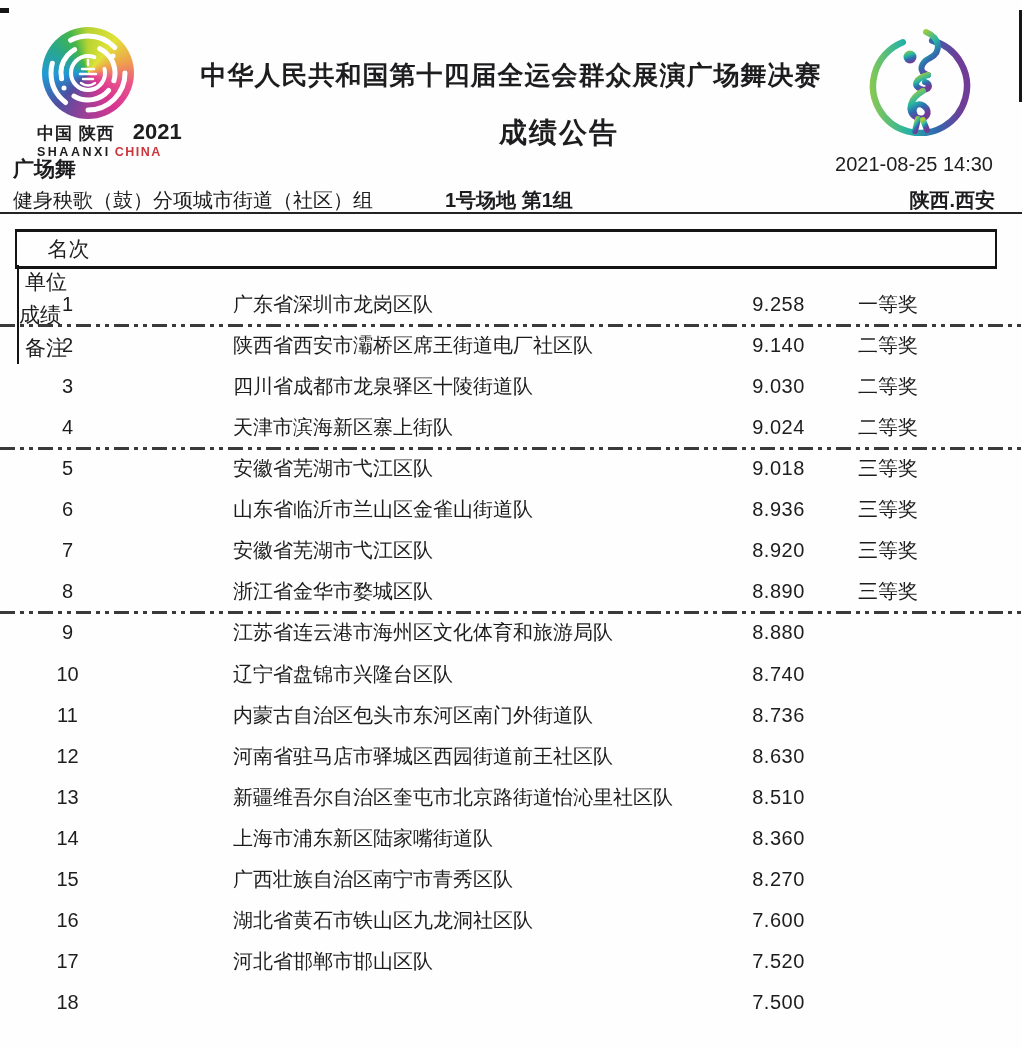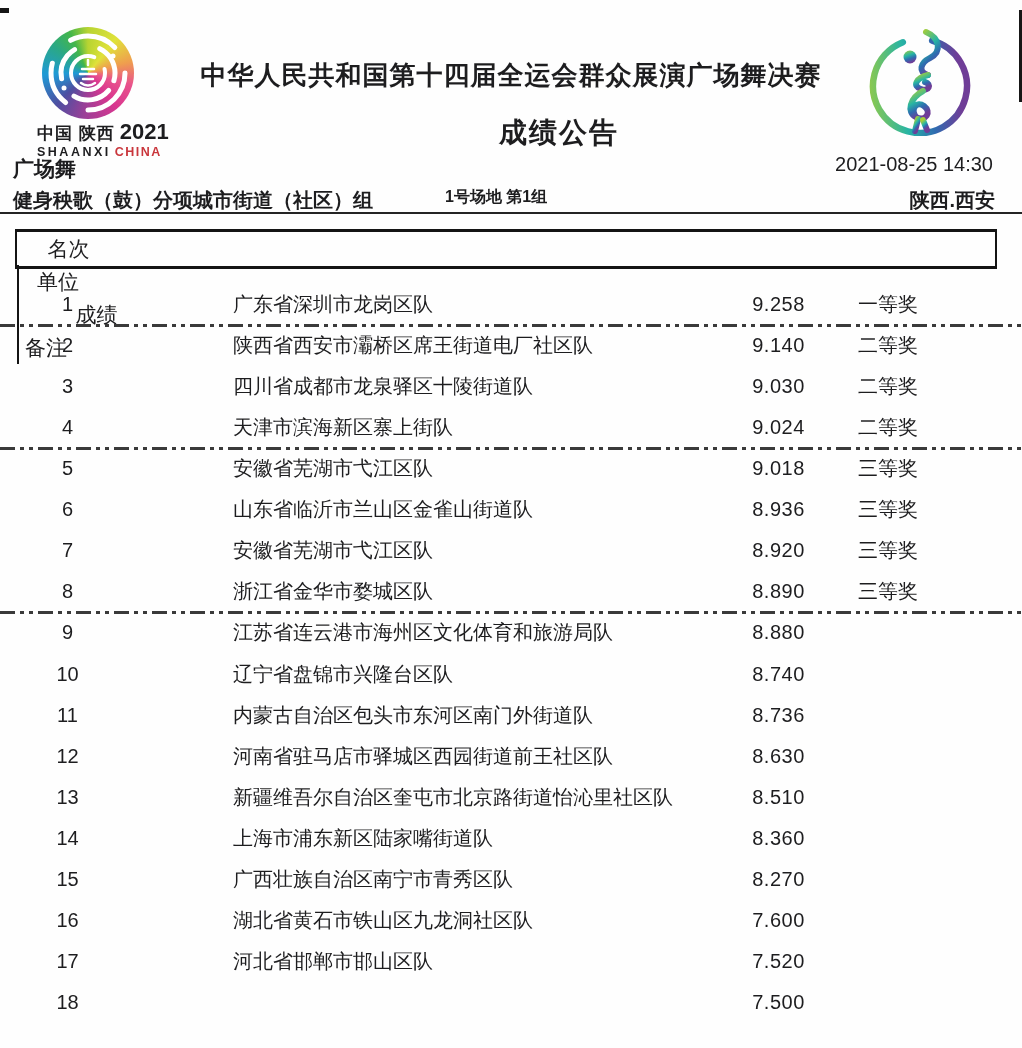--- a/index.html
+++ b/index.html
@@ -21,43 +21,43 @@
   .category{position:absolute;left:13px;top:155px;font-size:21px;font-weight:700;}
 
   
   .logo-left{position:absolute;left:42px;top:27px;width:92px;height:92px;border-radius:50%;
     background:conic-gradient(from 0deg,
       #b8d432 0deg,#e0e23a 40deg,#ef9e4e 75deg,#e9538c 105deg,#d9368f 140deg,
       #9b3f97 185deg,#4d4fa1 225deg,#1f9ad6 268deg,#2aa886 308deg,#44b64a 336deg,#b8d432 360deg);}
   .logo-left svg{position:absolute;left:0;top:0;}
   .logo-cap{position:absolute;left:37px;top:121px;width:150px;line-height:1;}
   .cap1{font-size:17px;font-weight:700;letter-spacing:1px;white-space:nowrap;}
-  .cap1 .yr{font-size:22px;letter-spacing:0;margin-left:5px;}
+  .cap1 .yr{font-size:22px;letter-spacing:0;margin-left:18px;}
   .cap2{font-size:12.5px;font-weight:700;letter-spacing:2.5px;margin-top:3px;white-space:nowrap;}
   .cap2 .red{color:#c9363c;letter-spacing:1.5px;margin-left:4px;}
 
   
   .logo-right{position:absolute;left:866px;top:28px;width:108px;height:108px;}
 
   
-  .ev-left{position:absolute;left:13px;top:187px;font-size:20px;font-weight:700;white-space:nowrap;}
-  .ev-mid{position:absolute;left:445px;top:187px;font-size:16px;font-weight:700;white-space:nowrap;}
+  .ev-left{position:absolute;left:13px;top:187px;font-size:20px;font-weight:400;white-space:nowrap;}
+  .ev-mid{position:absolute;left:445px;top:187px;font-size:20px;font-weight:700;white-space:nowrap;}
   .ev-right{position:absolute;right:27px;top:187px;font-size:20px;font-weight:700;white-space:nowrap;margin-left:13px;}
   .rule{position:absolute;top:212px;left:0;width:1022px;height:2px;background:#242424;}
 
   
   .thead{position:absolute;top:229px;left:15px;width:982px;height:40px;box-sizing:border-box;
     border:2px solid #141414;border-top-width:3px;border-bottom-width:3px;
     display:flex;font-size:21px;flex-direction:column;}
   .th{box-sizing:border-box;line-height:33px;white-space:nowrap;}
   .th+.th{border-left:2px solid #141414;}
   .th.c1{width:103px;text-align:center;}
   .th.c2{width:105px;}
-  .th.c3{width:558px;padding-left:18px;}
-  .th.c4{width:157px;text-align:center;}
+  .th.c3{width:558px;padding-left:6px;}
+  .th.c4{width:157px;}
   .th.c5{width:145px;padding-left:6px;}
 
   
   .rows{position:absolute;left:0;top:0;width:1022px;height:1048px;}
   .row{position:absolute;left:0;width:1022px;height:41px;line-height:41px;font-size:20px;white-space:nowrap;}
   .rank{position:absolute;left:15px;width:105px;text-align:center;}
   .unit{position:absolute;left:233px;}
   .score{position:absolute;left:707px;width:143px;text-align:center;letter-spacing:0.5px;}
   .award{position:absolute;left:858px;}
   .dashsep{position:absolute;left:0;width:1022px;height:3px;

